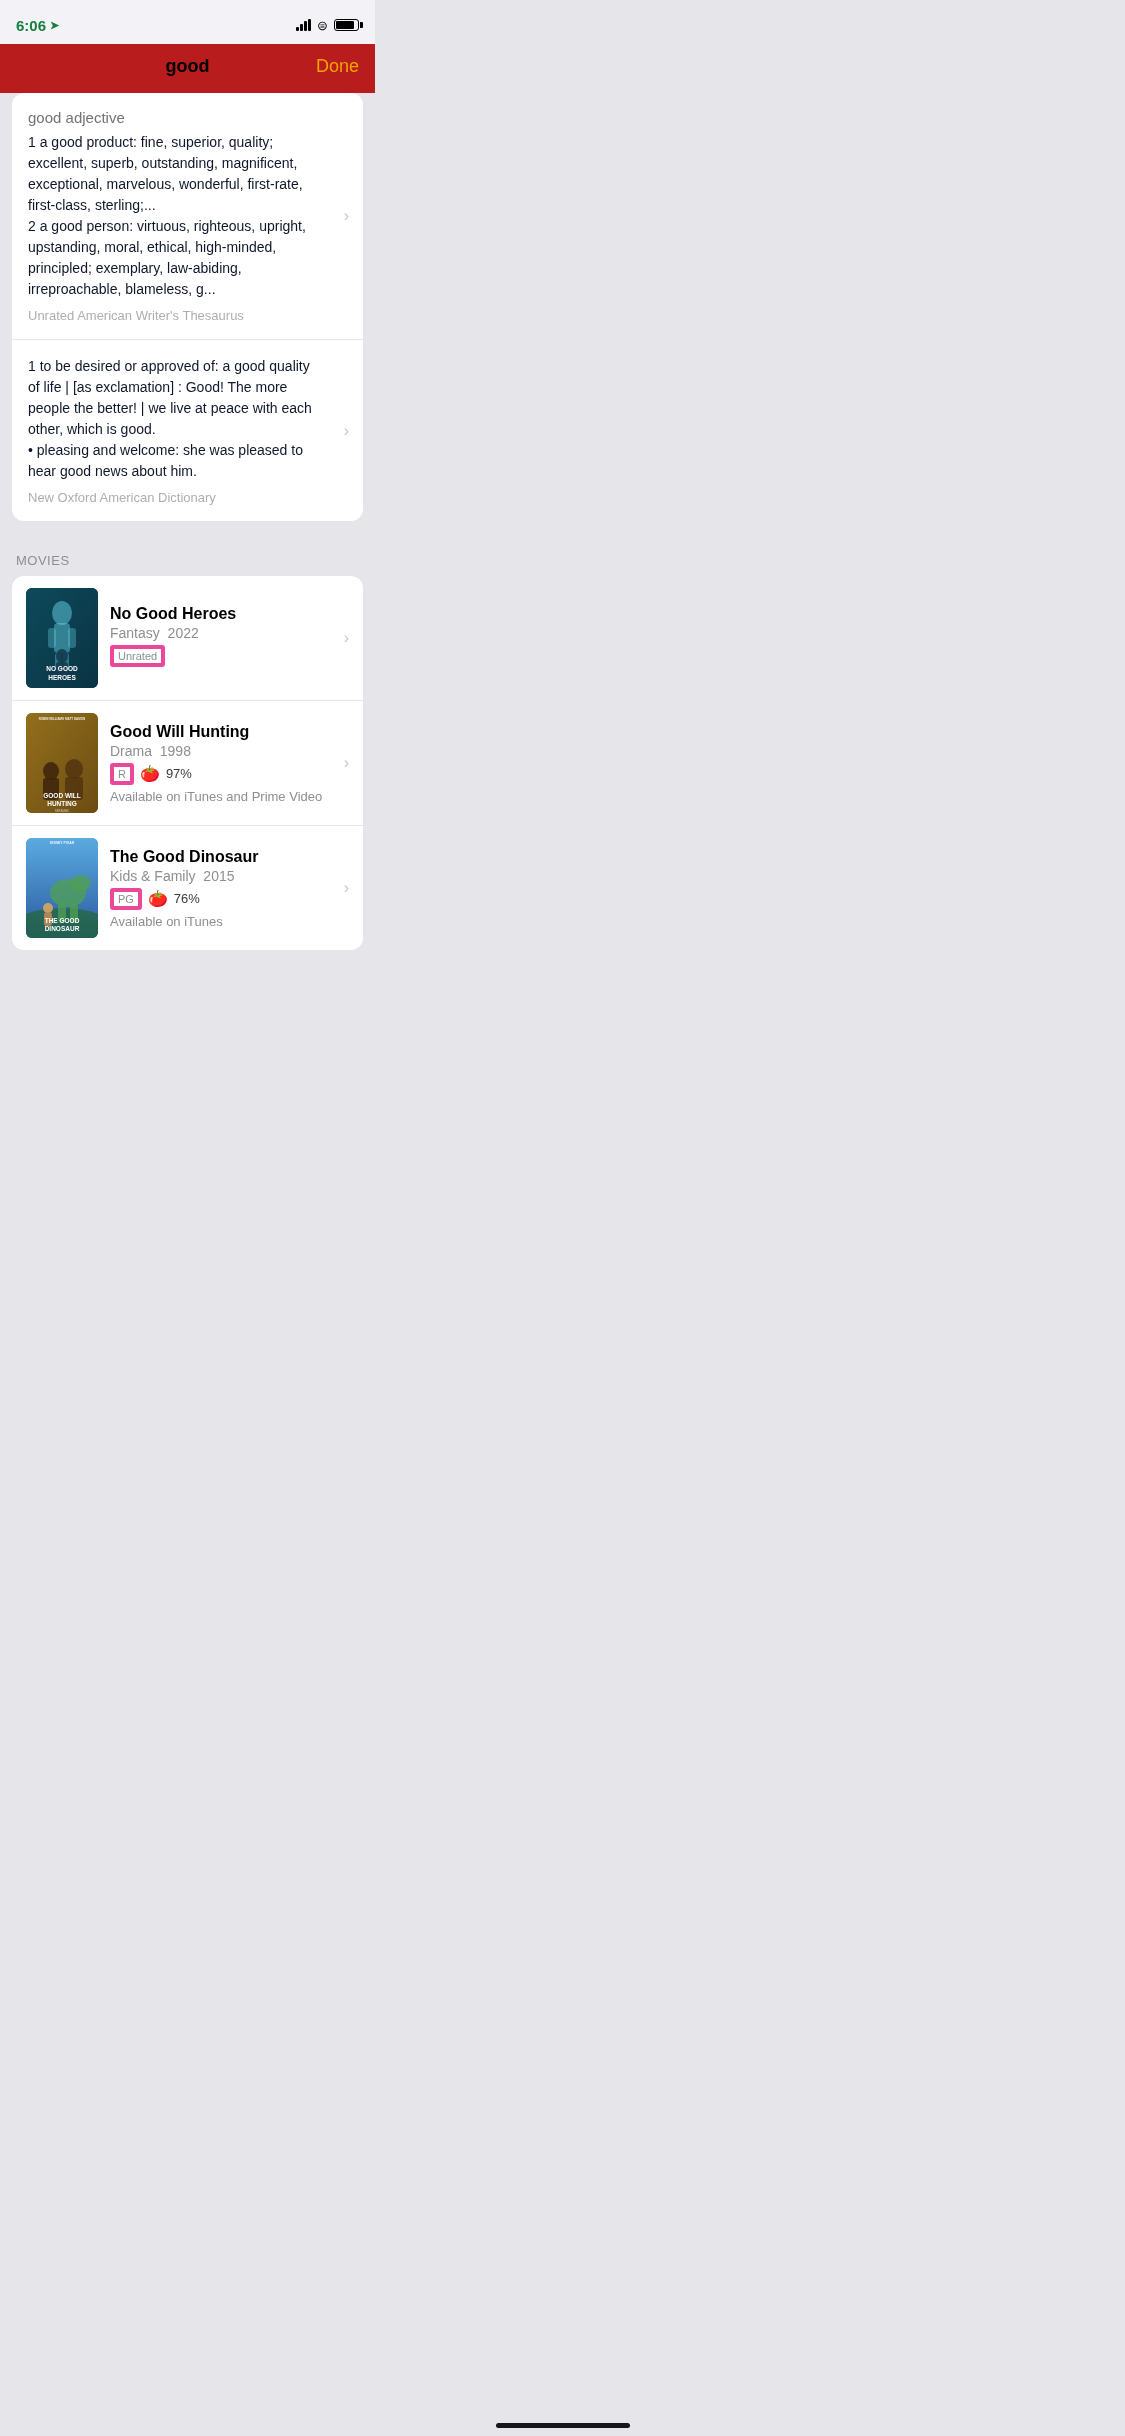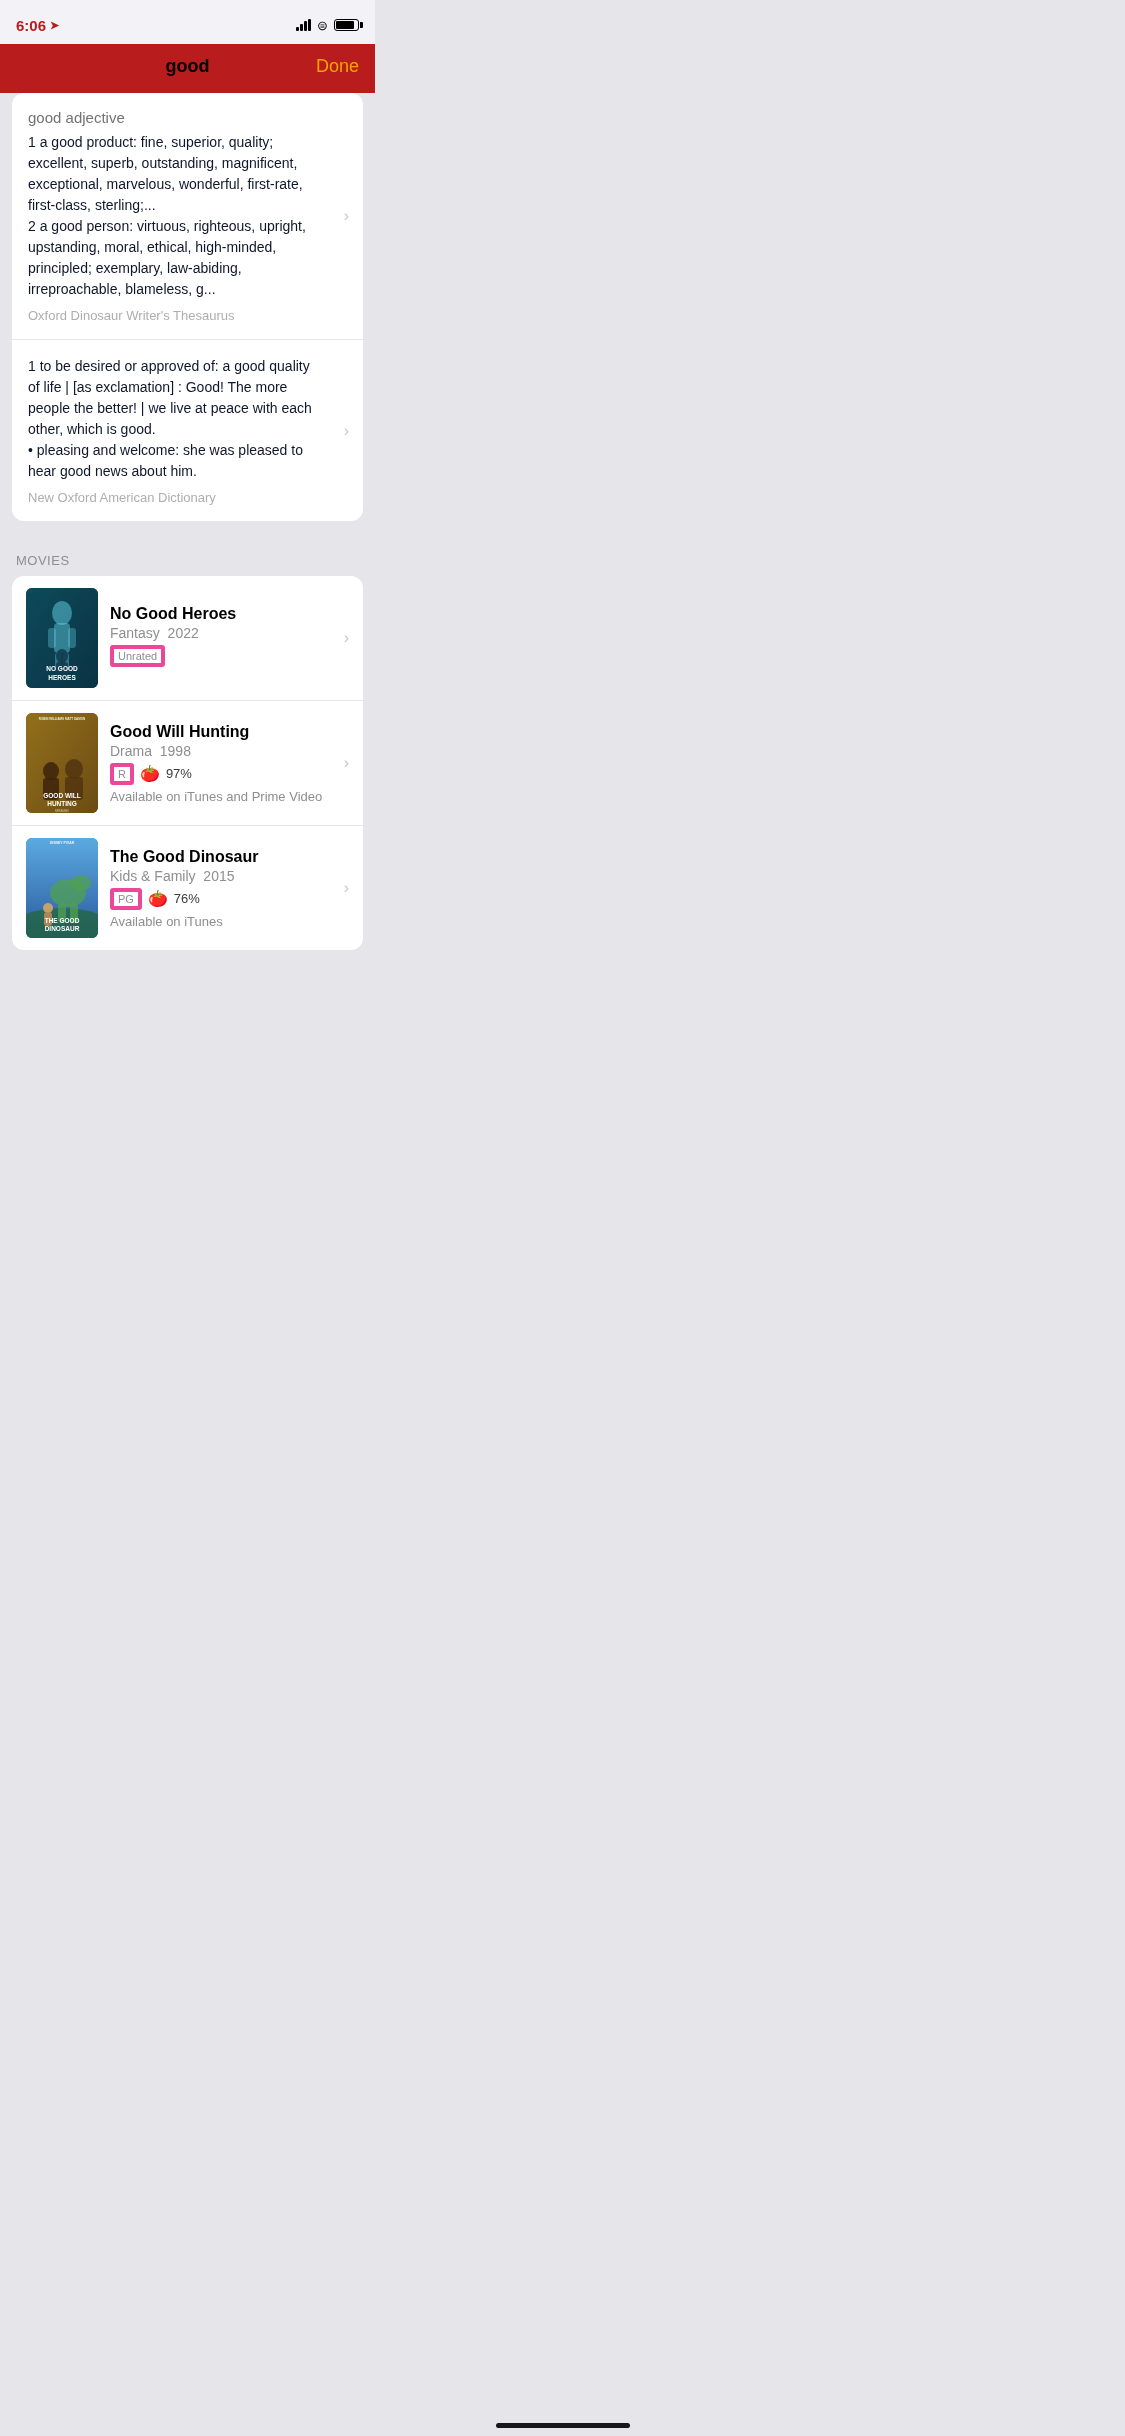--- a/index.html
+++ b/index.html
@@ -20,21 +20,21 @@
       display: flex;
       justify-content: space-between;
       align-items: center;
       padding: 14px 16px 8px;
       height: 44px;
     }
 
     .status-time {
       font-size: 15px;
       font-weight: 600;
-      color: #b91c1c;
+      color: #15803d;
       display: flex;
       align-items: center;
       gap: 4px;
     }
 
     .status-icons {
       display: flex;
       align-items: center;
       gap: 6px;
     }
@@ -348,21 +348,21 @@
 
 
   <div class="card">
 
     <div class="dict-entry">
       <div class="dict-entry-title">good adjective</div>
       <div class="dict-entry-body">
         1 a good product: fine, superior, quality; excellent, superb, outstanding, magnificent, exceptional, marvelous, wonderful, first-rate, first-class, sterling;...<br>
         2 a good person: virtuous, righteous, upright, upstanding, moral, ethical, high-minded, principled; exemplary, law-abiding, irreproachable, blameless, g...
       </div>
-      <div class="dict-entry-source">Oxford Dinosaur Writer's Thesaurus</div>
+      <div class="dict-entry-source">Unrated American Writer's Thesaurus</div>
       <span class="dict-chevron">›</span>
     </div>
 
     <div class="dict-entry">
       <div class="dict-entry-body">
         1 to be desired or approved of: a good quality of life | [as exclamation] : Good! The more people the better! | we live at peace with each other, which is good.<br>
         • pleasing and welcome: she was pleased to hear good news about him.
       </div>
       <div class="dict-entry-source">New Oxford American Dictionary</div>
       <span class="dict-chevron">›</span>

